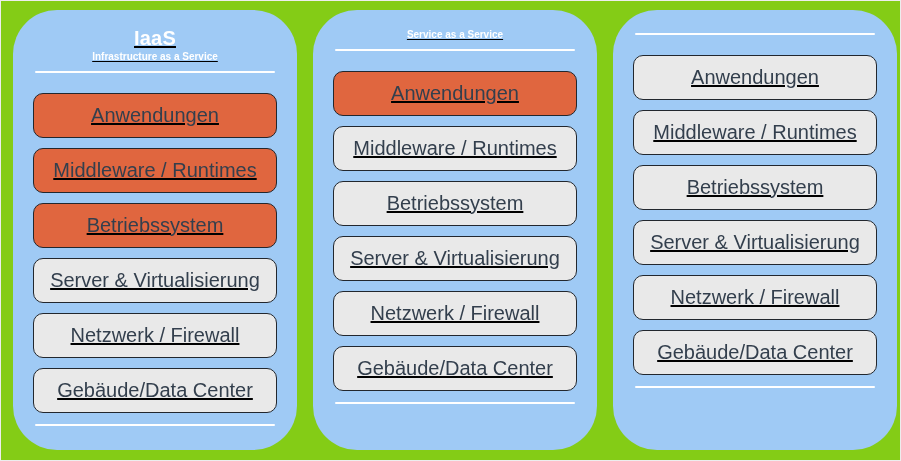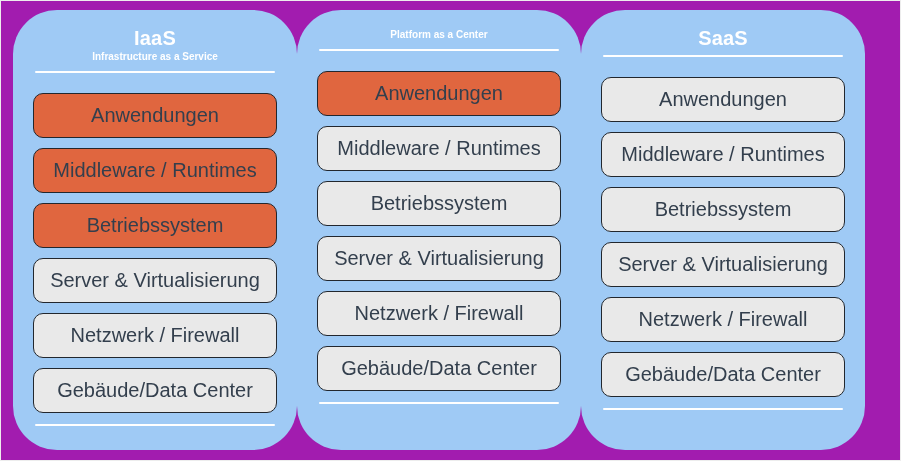--- a/index.html
+++ b/index.html
@@ -5,29 +5,30 @@
   html, body {
     margin: 0;
     padding: 0;
     background: #ffffff;
     font-family: "Liberation Sans", sans-serif;
   }
   .page {
     position: relative;
     width: 901px;
     height: 461px;
-    background: #a21caf;
+    background: #84cc16;
     box-shadow: inset 0 0 0 1px #ededed;
     box-sizing: border-box;
     display: flex;
     justify-content: flex-start;
     align-items: flex-start;
     padding: 10px 0 0 13px;
-    gap: 0;
+    gap: 16px;
     overflow: hidden;
+    text-decoration: underline;
   }
   .column {
     width: 284px;
     height: 440px;
     background: var(--col-bg, #9FCAF5);
     border-radius: 44px;
     box-sizing: border-box;
     display: flex;
     flex-direction: column;
     padding: 17px 20px 0 20px;
@@ -105,21 +106,21 @@
         <span>Netzwerk / Firewall</span>
       </div>
       <div class="layer layer-default">
         <span>Gebäude/Data Center</span>
       </div>
     </div>
     <div class="divider footer-divider"></div>
   </div>
 
   <div class="column">
-    <div class="col-subtitle">Platform as a Center</div>
+    <div class="col-subtitle">Service as a Service</div>
     <div class="divider"></div>
     <div class="layers">
       <div class="layer layer-highlight">
         <span>Anwendungen</span>
       </div>
       <div class="layer layer-default">
         <span>Middleware / Runtimes</span>
       </div>
       <div class="layer layer-default">
         <span>Betriebssystem</span>
@@ -131,21 +132,20 @@
         <span>Netzwerk / Firewall</span>
       </div>
       <div class="layer layer-default">
         <span>Gebäude/Data Center</span>
       </div>
     </div>
     <div class="divider footer-divider"></div>
   </div>
 
   <div class="column">
-    <div class="col-title">SaaS</div>
     <div class="divider"></div>
     <div class="layers">
       <div class="layer layer-default">
         <span>Anwendungen</span>
       </div>
       <div class="layer layer-default">
         <span>Middleware / Runtimes</span>
       </div>
       <div class="layer layer-default">
         <span>Betriebssystem</span>

